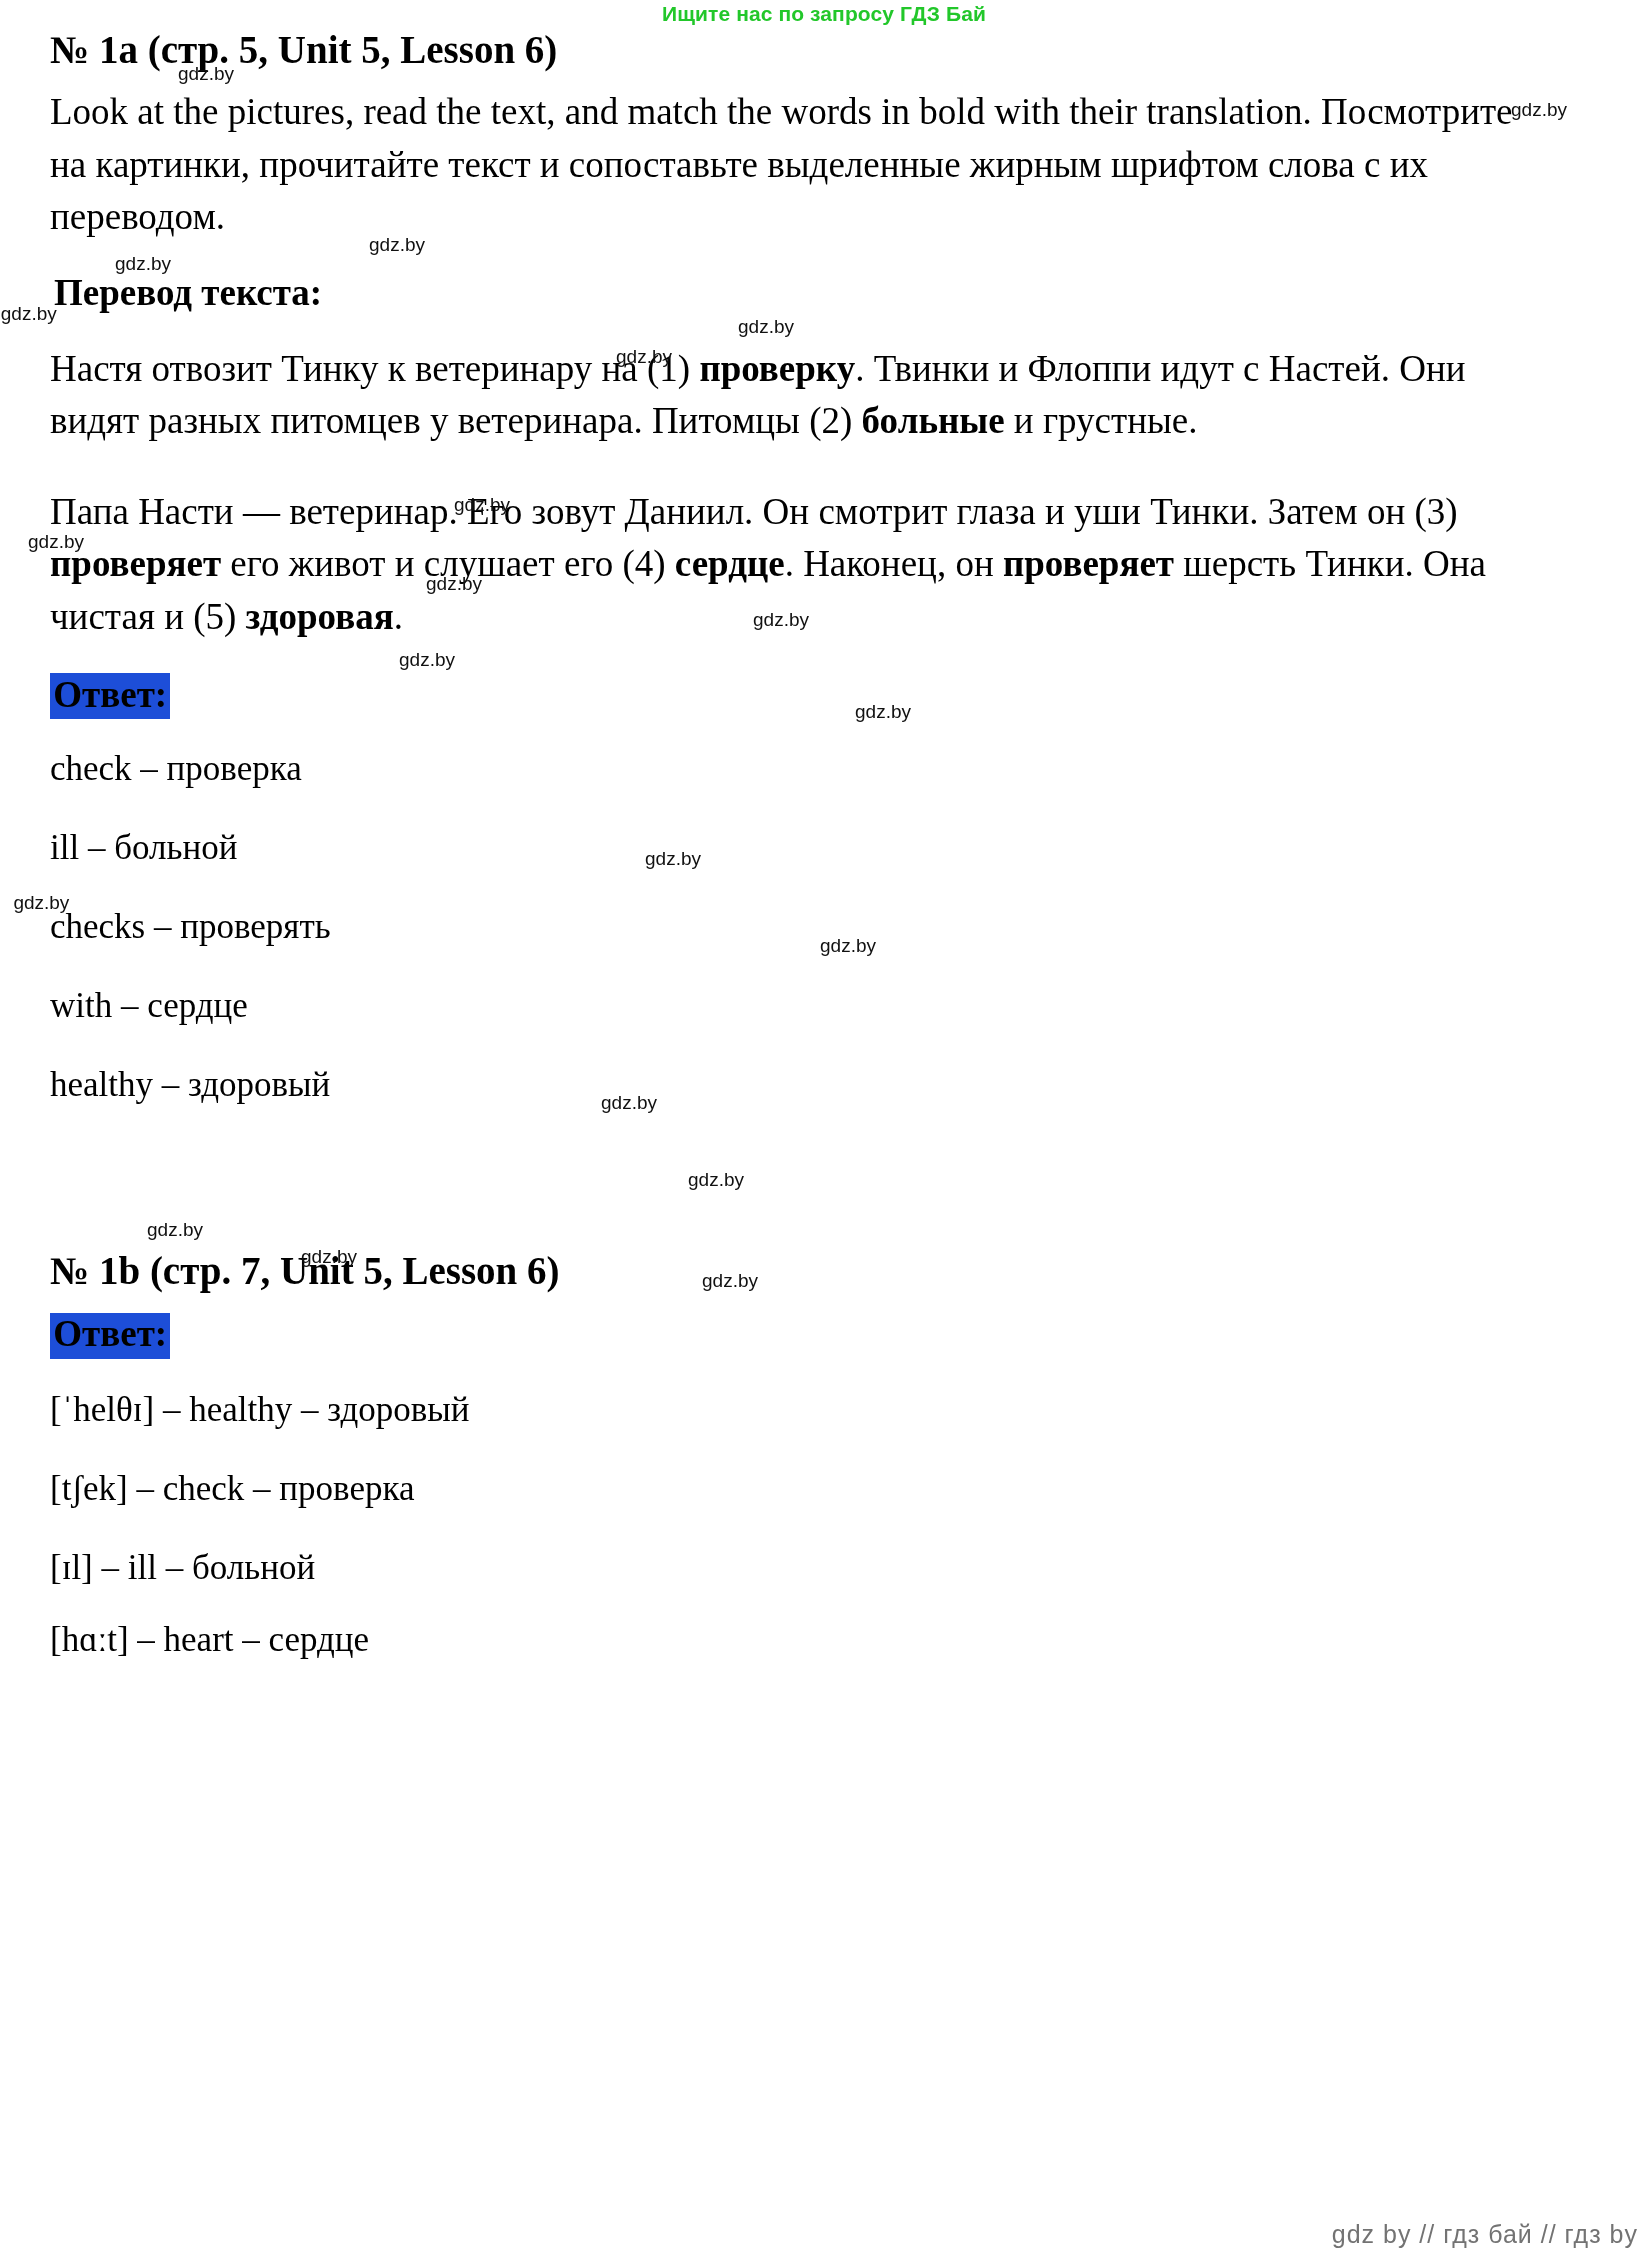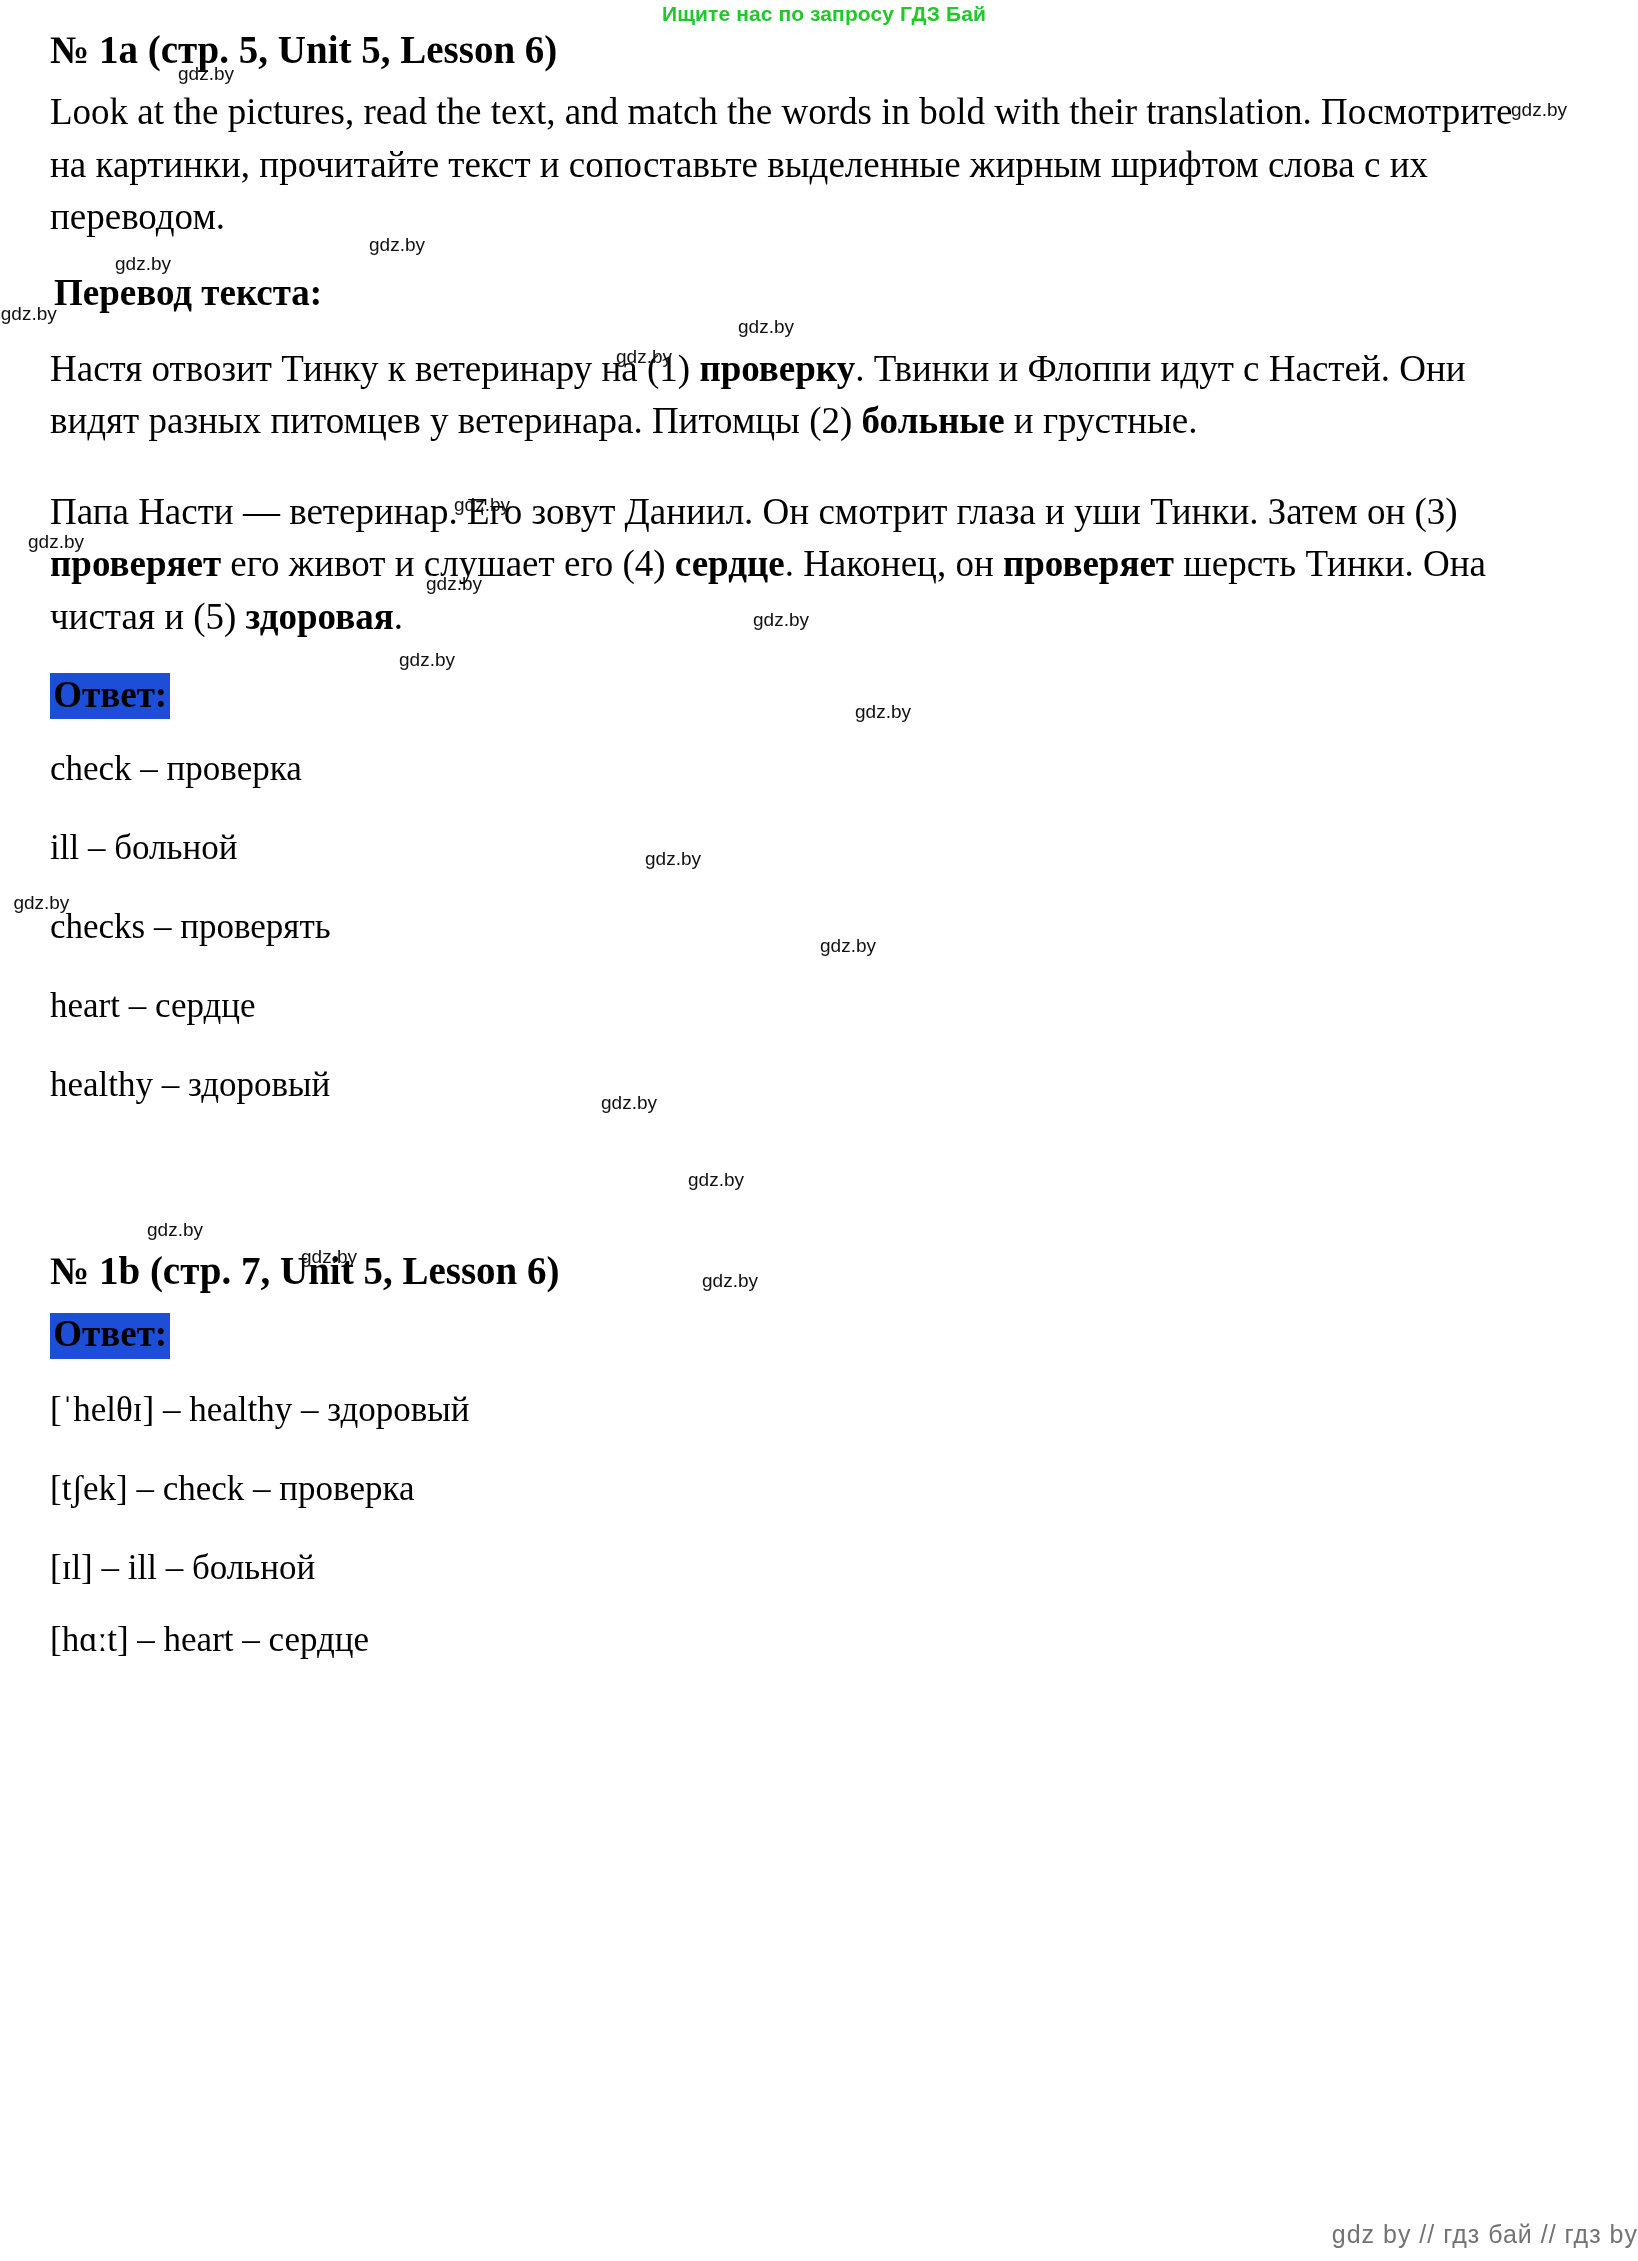--- a/index.html
+++ b/index.html
@@ -123,21 +123,21 @@
     <div class="para" style="margin-top:38px; max-width:1499px;">Папа Насти — ветеринар. Его зовут Даниил. Он смотрит глаза и уши Тинки. Затем он (3) <b>проверяет</b> его живот и слушает его (4) <b>сердце</b>. Наконец, он <b>проверяет</b> шерсть Тинки. Она чистая и (5) <b>здоровая</b>.</div>
 
     <div style="margin-top:30px;">
       <span class="answer-label">Ответ:</span>
     </div>
 
     <div style="margin-top:28.5px;">
       <p class="ans-line" style="margin-bottom:37px;">check – проверка</p>
       <p class="ans-line" style="margin-bottom:37px;">ill – больной</p>
       <p class="ans-line" style="margin-bottom:37px;">checks – проверять</p>
-      <p class="ans-line" style="margin-bottom:37px;">heart – сердце</p>
+      <p class="ans-line" style="margin-bottom:37px;">with – сердце</p>
       <p class="ans-line">healthy – здоровый</p>
     </div>
   </div>
 
   <div style="margin-top:144px;">
 
     <div class="ex-title">№ 1b (стр. 7, Unit 5, Lesson 6)</div>
 
 
     <div style="margin-top:20px;">

